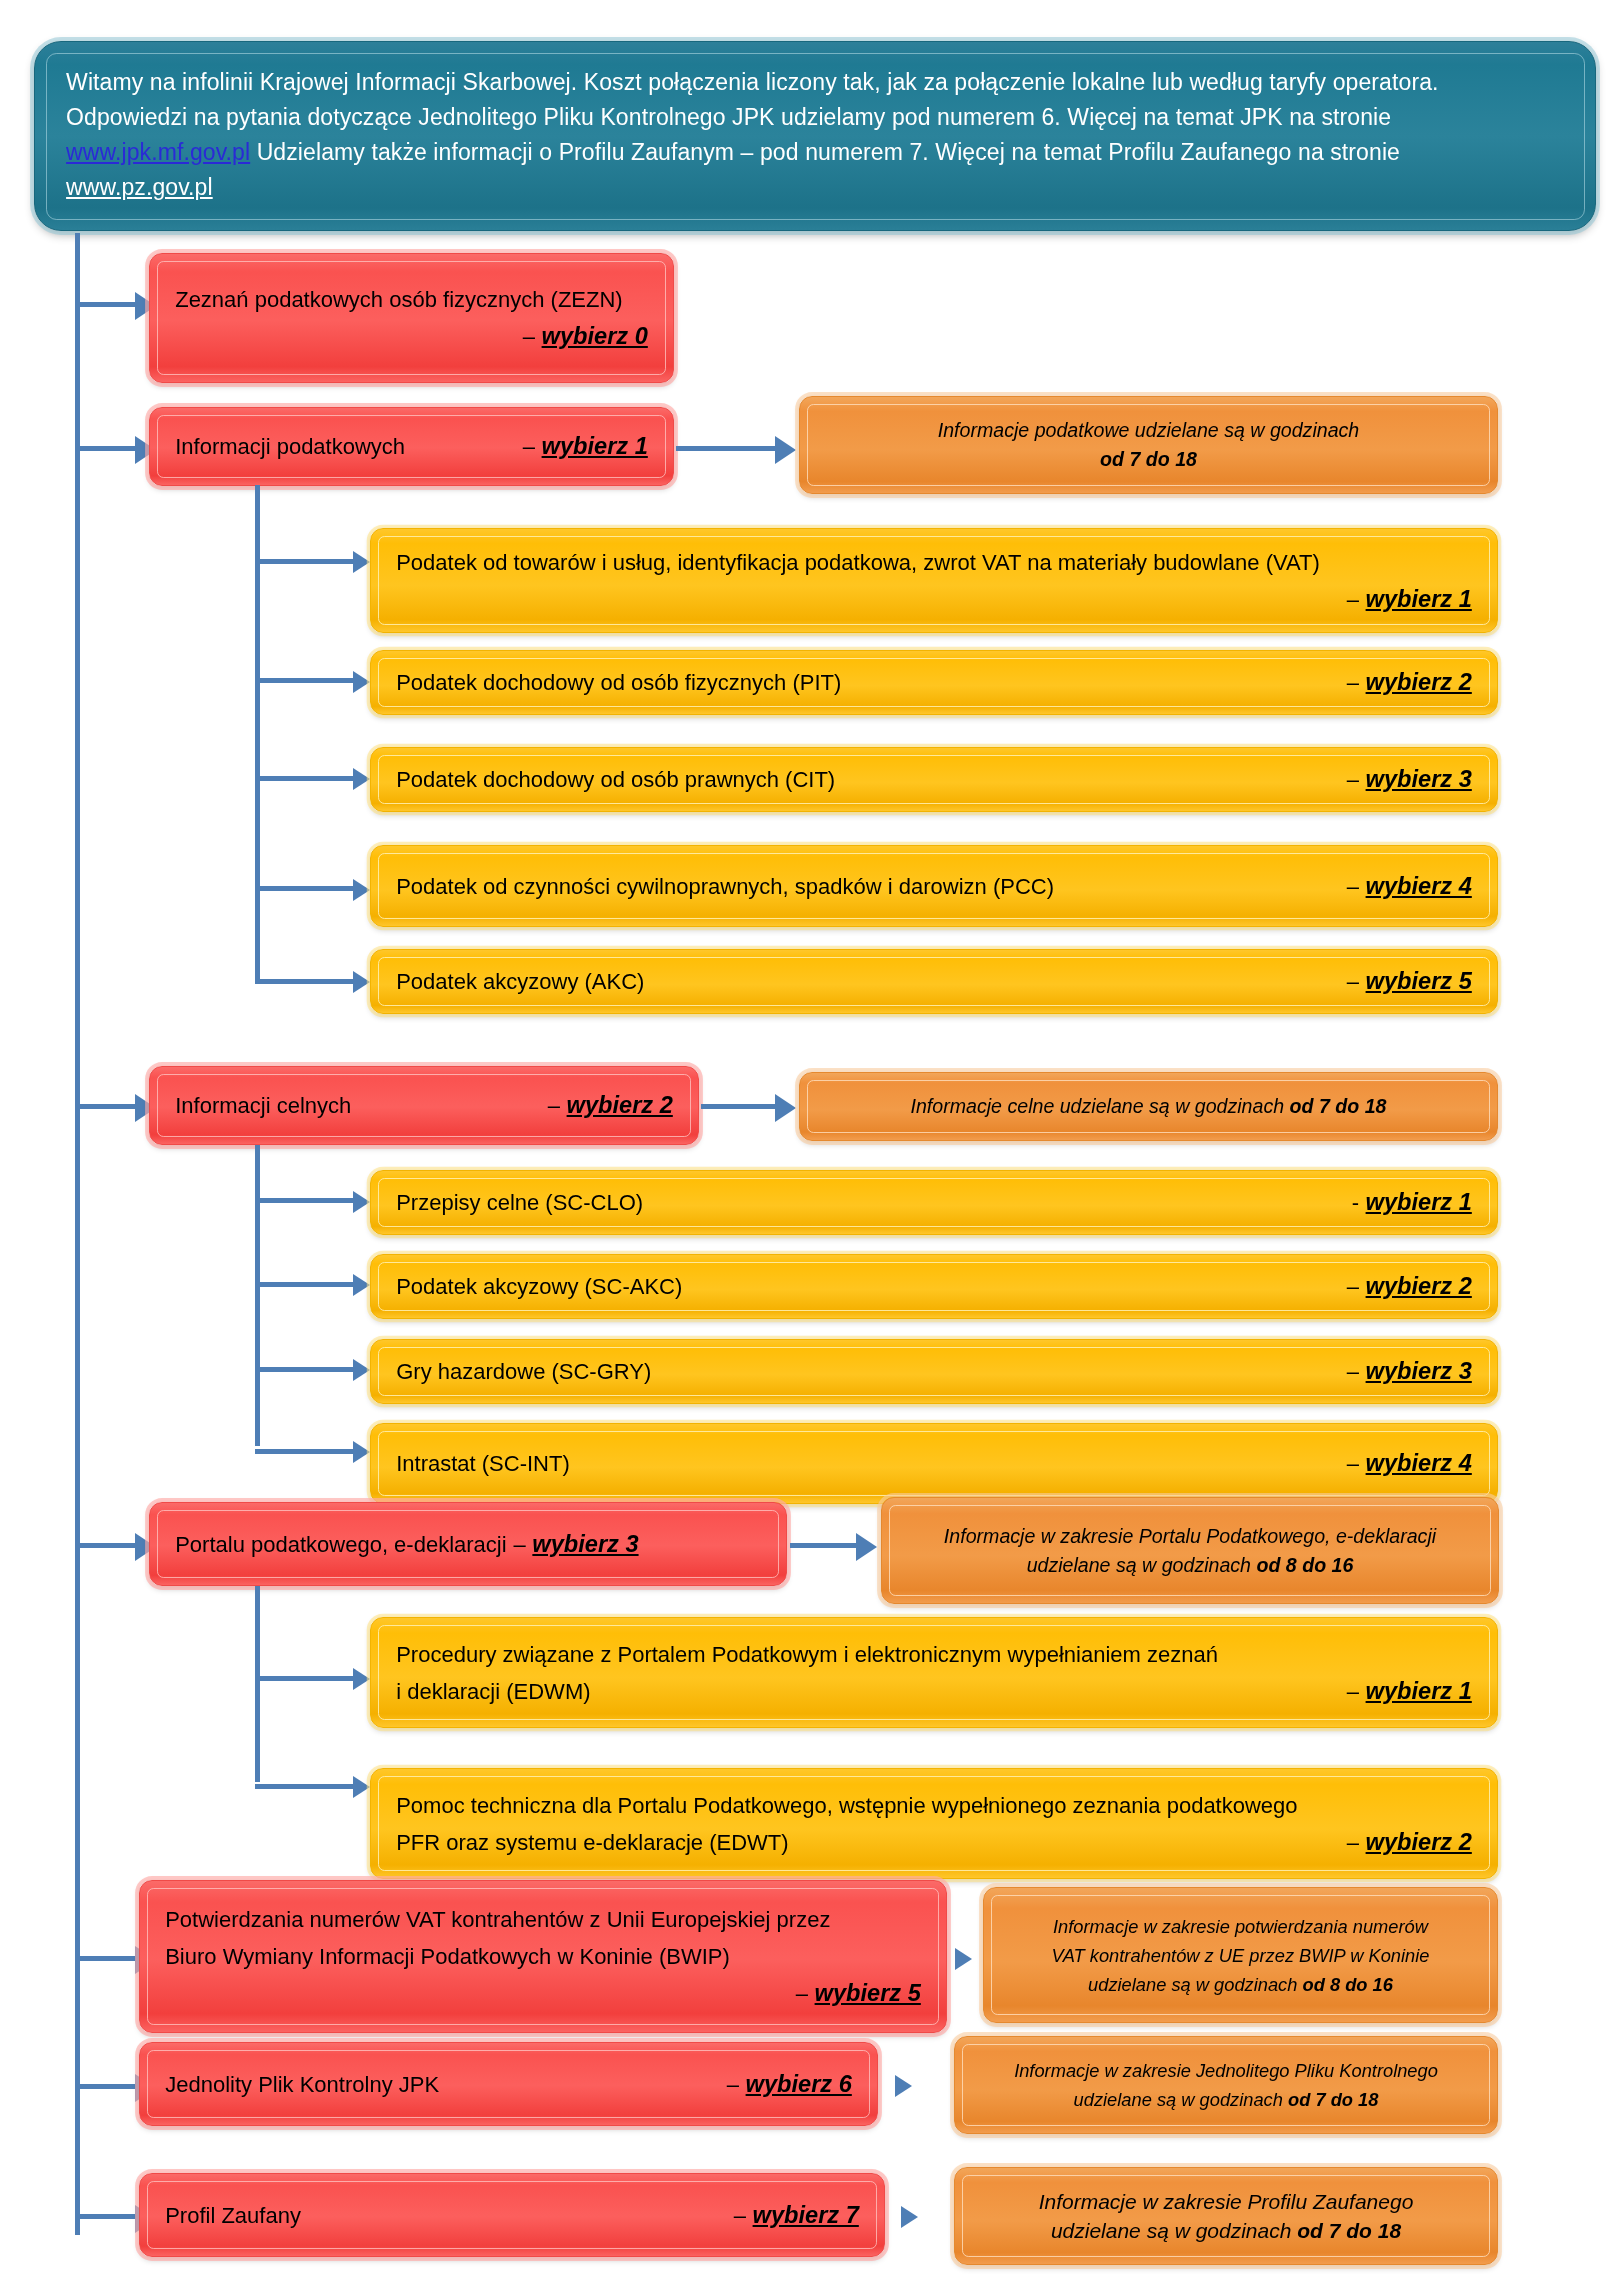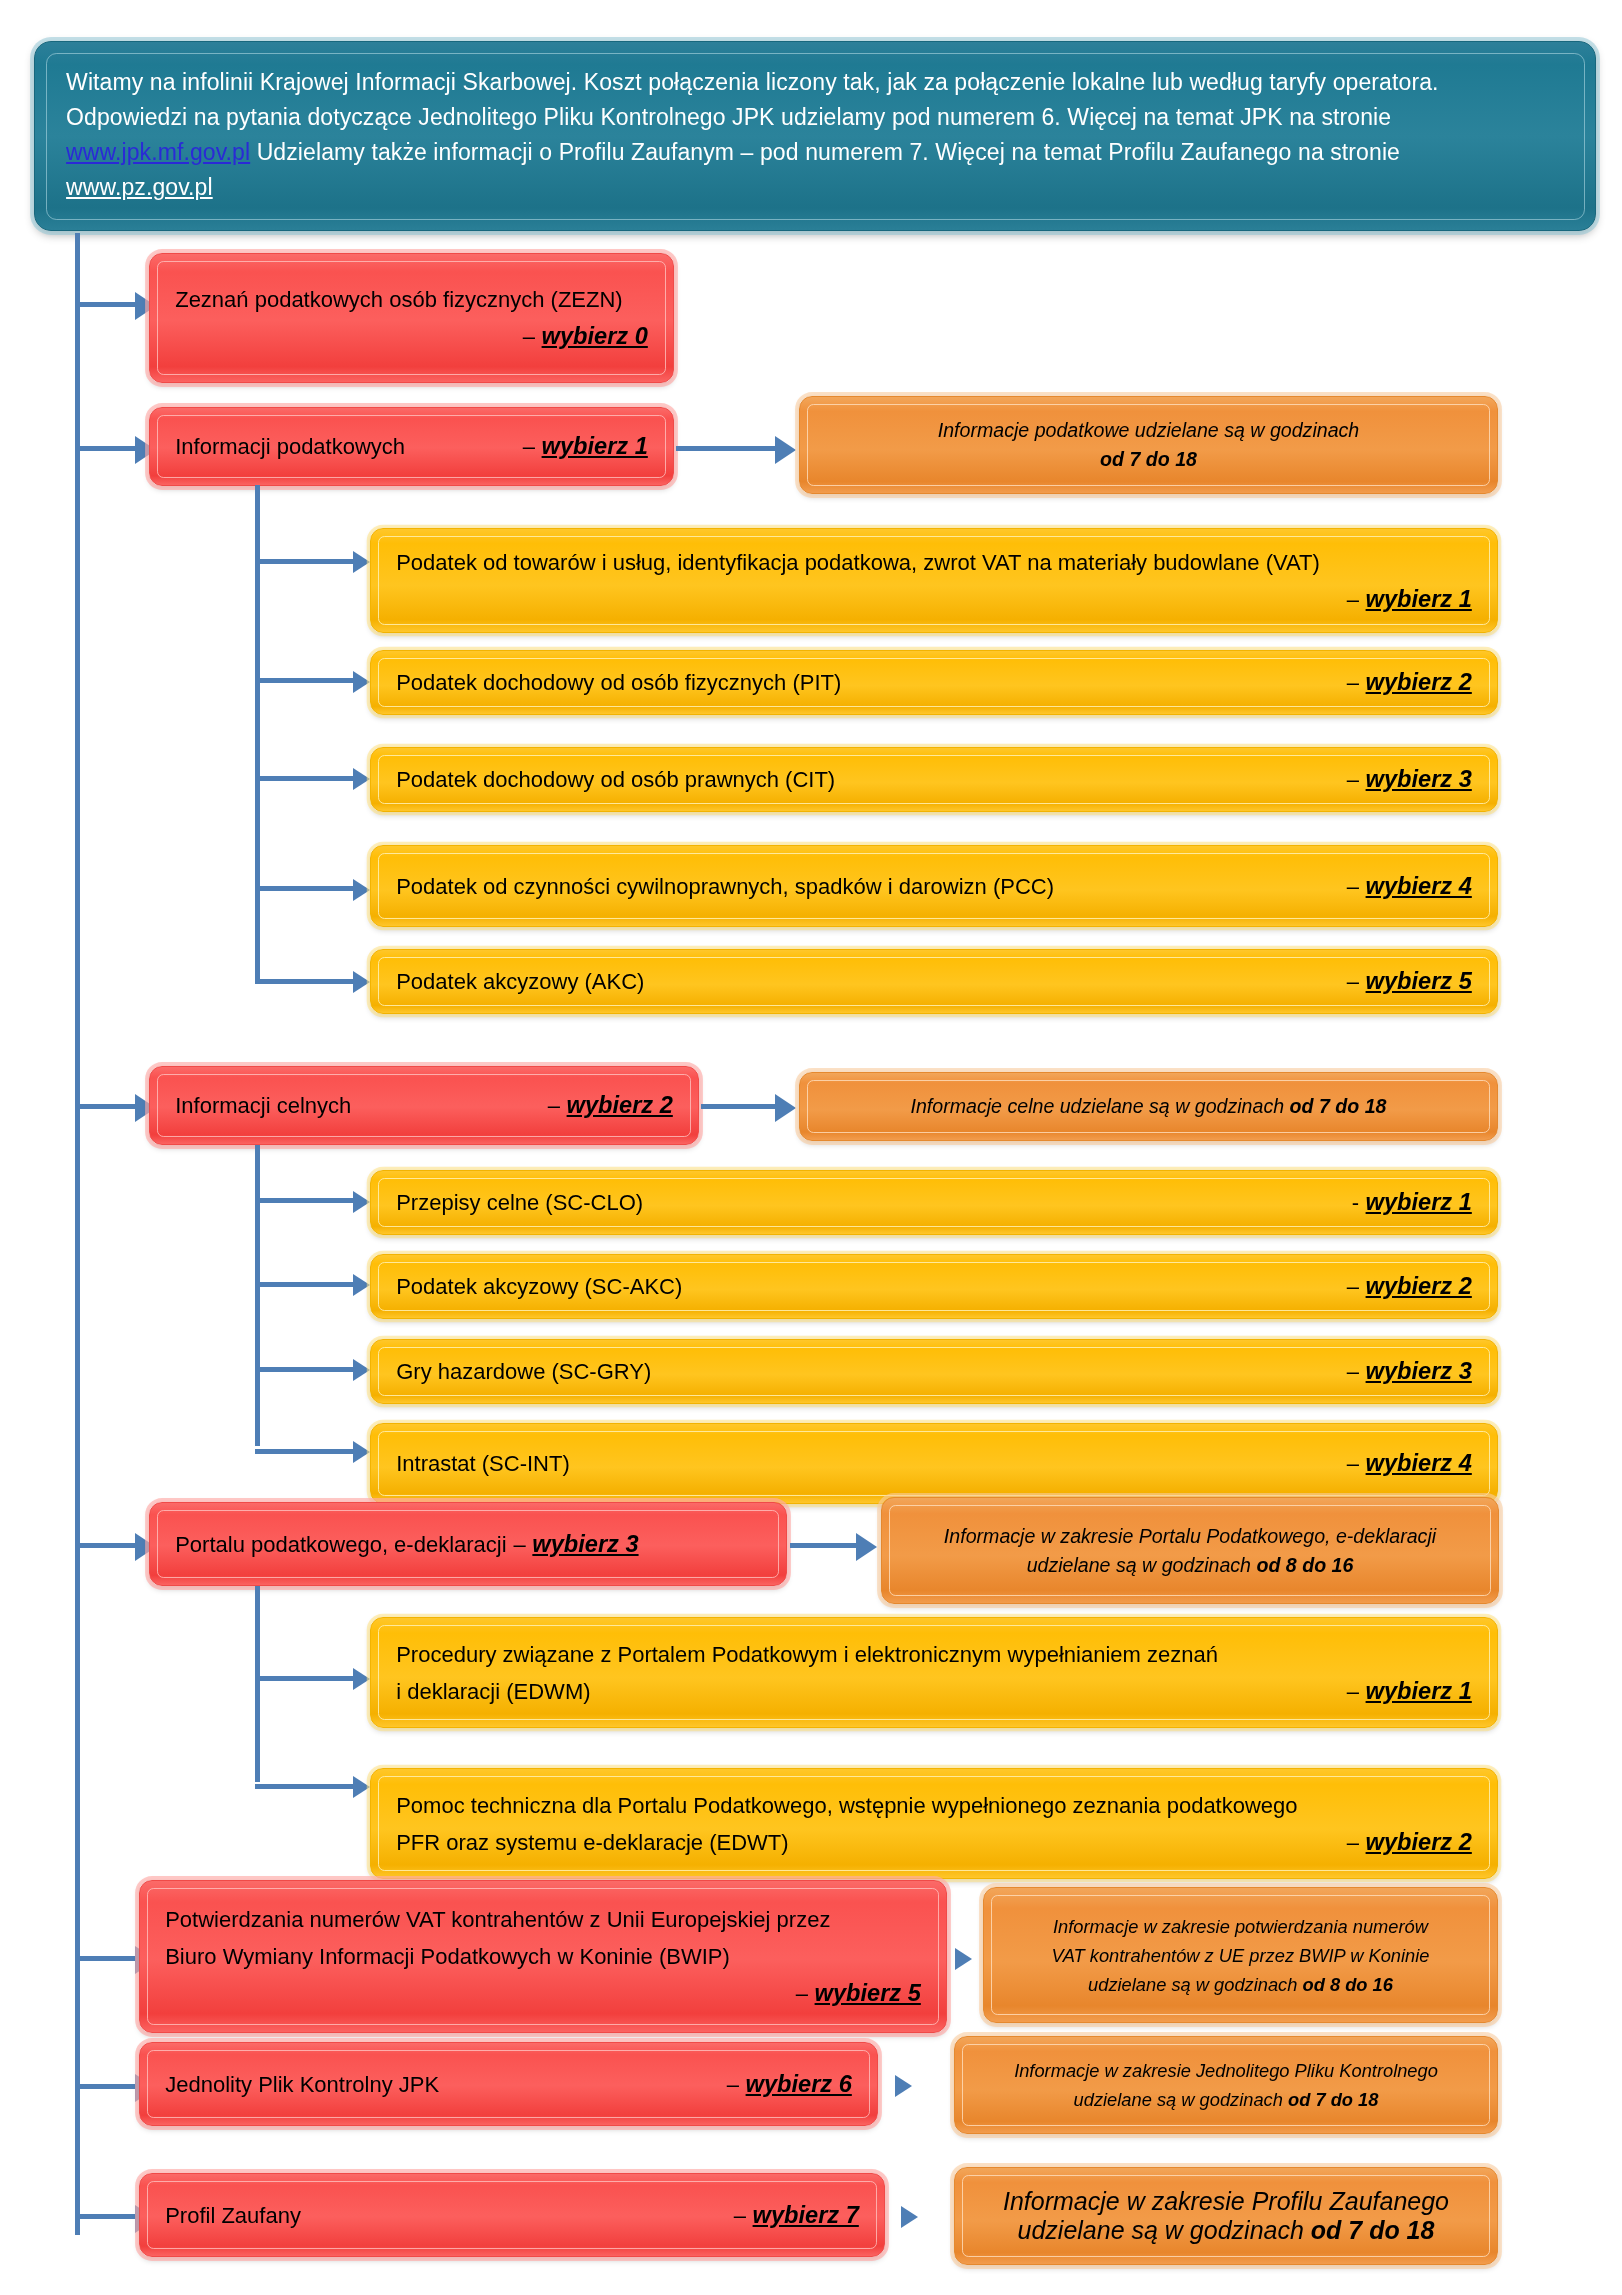--- a/index.html
+++ b/index.html
@@ -25,21 +25,21 @@
   .arrowhead.small {
     border-top: 11px solid transparent;
     border-bottom: 11px solid transparent;
     border-left: 17px solid #4E7EB5;
   }
 
   
   .banner {
     position: absolute;
     left: 34px; top: 41px; width: 1562px; height: 190px;
-    border-radius: 17px;
+    border-radius: 27px;
     background: linear-gradient(180deg,#2d7f99 0%, #1f7a93 12%, #2b839b 50%, #1d7289 88%, #2a7f97 100%);
     box-shadow: 0 0 0 3.9px rgba(150,200,215,.55), 0 3.3px 9.2px rgba(0,0,0,.30);
     border: 1.3px solid #18677d;
   }
   .banner-inner {
     position: absolute; left: 10.5px; top: 10.5px; right: 10.5px; bottom: 10.5px;
     border: 1.3px solid rgba(190,225,235,.55);
     border-radius: 10.5px;
     padding: 11.8px 19.6px 6.5px 19.6px;
   }
@@ -469,21 +469,21 @@
         <span class="pickwrap">
             <span class="dash">–</span>
             <span class="pick">wybierz 7</span>
           </span>
       </div>
     </div>
   </div>
   <div class="arrowhead small" style="left:901px; top:2206px;"></div>
   <div class="node orange" style="left:954px; top:2167px; width:544px; height:98px;">
     <div class="inner">
-      <div class="note" style="font-size:25px; line-height:29px;">
+      <div class="note" style="font-size:21px; line-height:29px;">
         <div>Informacje w zakresie Profilu Zaufanego</div>
         <div><span>udzielane są  w godzinach </span><b>od 7 do 18</b></div>
       </div>
     </div>
   </div>
 
 </div>
 
 
 </body></html>

